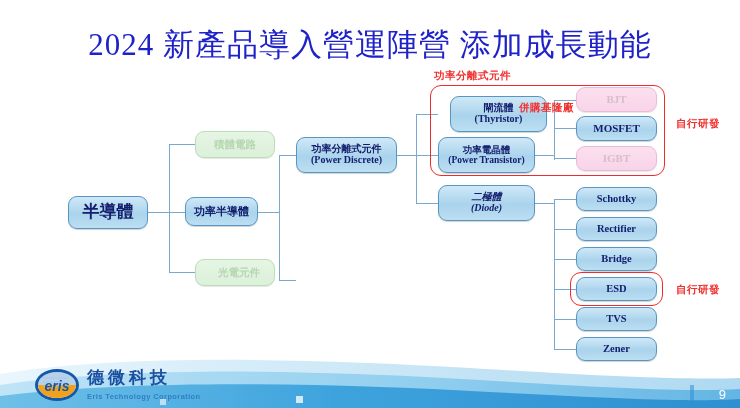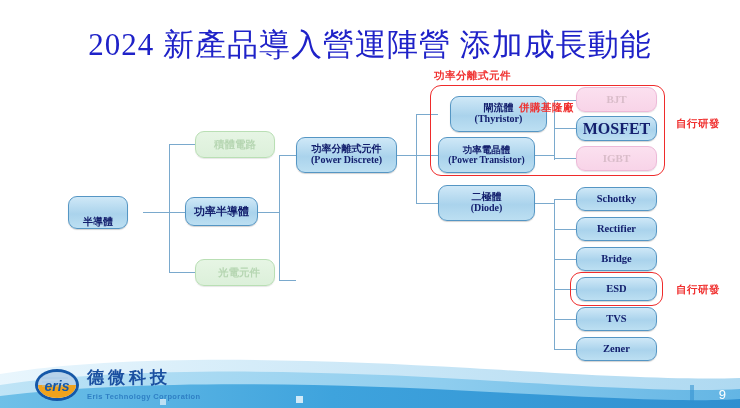--- a/index.html
+++ b/index.html
@@ -159,21 +159,21 @@
 
   <div class="conn h" style="left:535px;top:203px;width:19px;"></div>
   <div class="conn v" style="left:554px;top:199px;height:150px;"></div>
   <div class="conn h" style="left:554px;top:199px;width:22px;"></div>
   <div class="conn h" style="left:554px;top:229px;width:22px;"></div>
   <div class="conn h" style="left:554px;top:259px;width:22px;"></div>
   <div class="conn h" style="left:554px;top:289px;width:22px;"></div>
   <div class="conn h" style="left:554px;top:319px;width:22px;"></div>
   <div class="conn h" style="left:554px;top:349px;width:22px;"></div>
 
-  <div class="node blue" style="left:68px;top:196px;width:60px;height:33px;font-size:10px;justify-content:flex-end;">
+  <div class="node blue" style="left:68px;top:196px;width:80px;height:33px;font-size:17px;">
     <span class="cn">半導體</span>
   </div>
 
   <div class="node green" style="left:195px;top:131px;width:80px;height:27px;font-size:10.5px;">
     <span class="cn">積體電路</span>
   </div>
 
   <div class="node blue" style="left:185px;top:197px;width:73px;height:29px;font-size:11px;">
     <span class="cn">功率半導體</span>
   </div>
@@ -191,30 +191,30 @@
   <div class="node blue" style="left:450px;top:96px;width:97px;height:36px;font-size:10px;">
     <span class="cn">閘流體</span>
     <span class="en">(Thyristor)</span>
   </div>
 
   <div class="node blue" style="left:438px;top:137px;width:97px;height:36px;font-size:9.5px;">
     <span class="cn">功率電晶體</span>
     <span class="en">(Power Transistor)</span>
   </div>
 
-  <div class="node blue" style="left:438px;top:185px;width:97px;height:36px;font-size:10px;">
+  <div class="node blue" style="left:438px;top:185px;width:97px;height:36px;font-size:10px;font-style:italic;">
     <span class="cn">二極體</span>
     <span class="en">(Diode)</span>
   </div>
 
   <div class="node pink" style="left:576px;top:87px;width:81px;height:25px;font-size:11px;">
     <span class="en">BJT</span>
   </div>
 
-  <div class="node blue" style="left:576px;top:116px;width:81px;height:25px;font-size:16px;">
+  <div class="node blue" style="left:576px;top:116px;width:81px;height:25px;font-size:11px;">
     <span class="en">MOSFET</span>
   </div>
 
   <div class="node pink" style="left:576px;top:146px;width:81px;height:25px;font-size:11px;">
     <span class="en">IGBT</span>
   </div>
 
   <div class="node blue" style="left:576px;top:187px;width:81px;height:24px;font-size:10.5px;">
     <span class="en">Schottky</span>
   </div>

